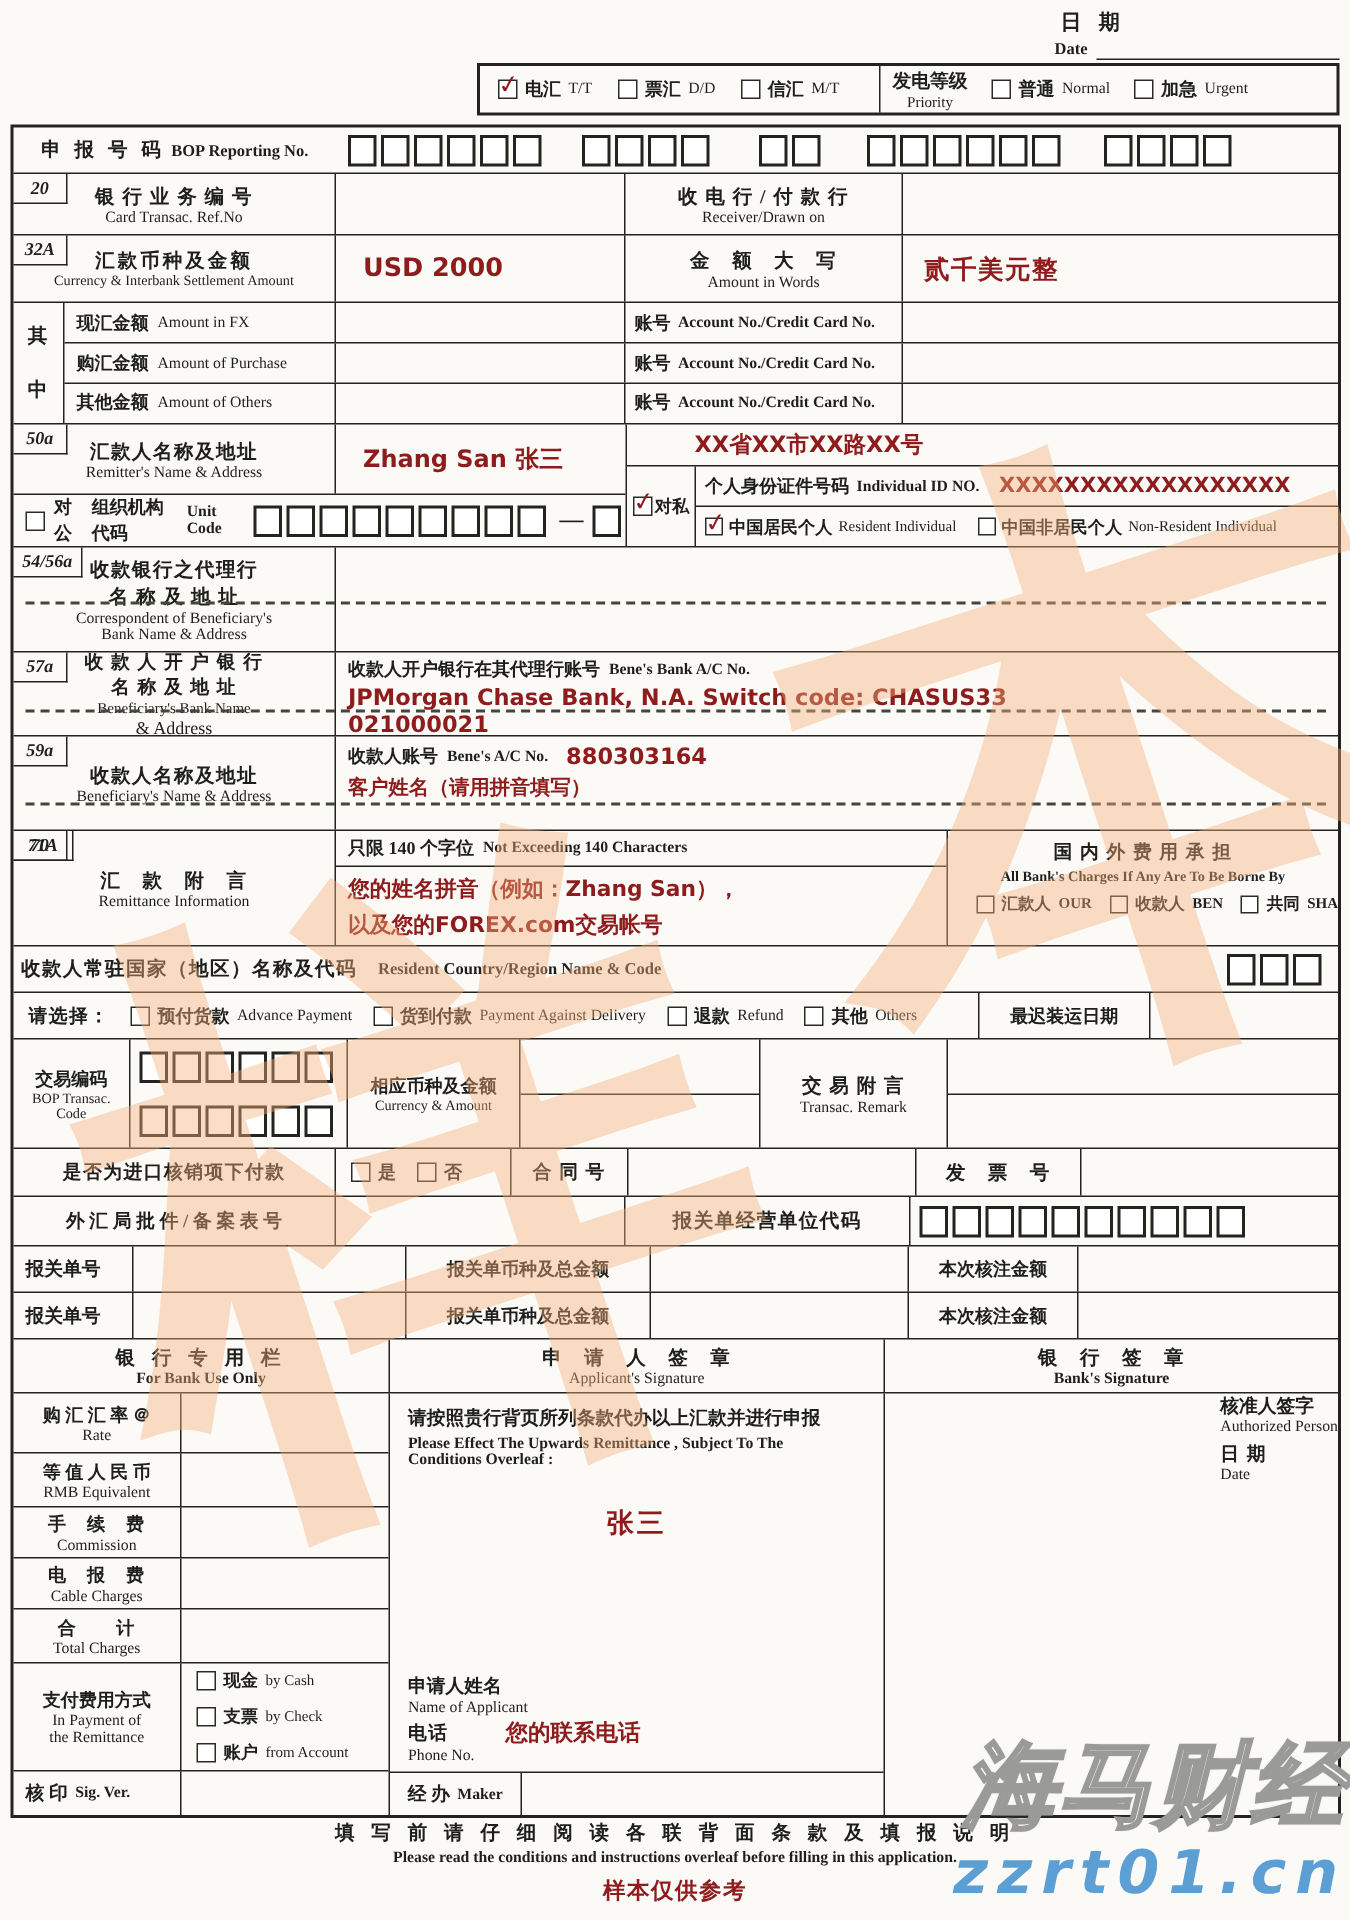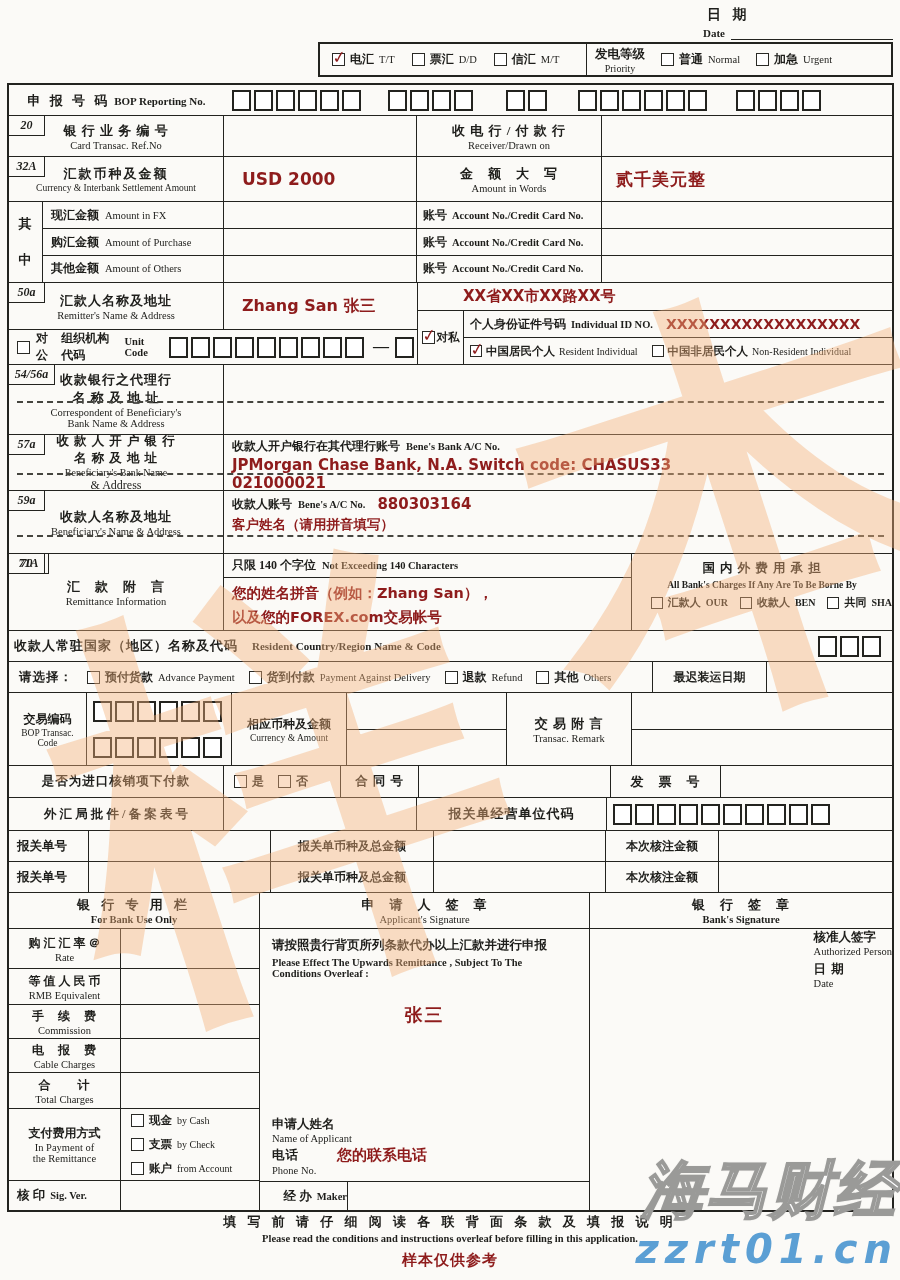--- a/index.html
+++ b/index.html
@@ -605,21 +605,21 @@
         <div style="padding:0 0 5px 12px">
           <div class="cn" style="font-size:12.5px;letter-spacing:0">申请人姓名</div>
           <div class="en">Name of Applicant</div>
           <div class="sub" style="margin-top:2px">
             <span class="cn" style="font-size:12.5px">电话</span>
             <span class="rv" style="font-size:15px;margin-left:38px">您的联系电话</span>
           </div>
           <div class="en">Phone No.</div>
         </div>
         <div class="sub" style="height:29px;border-top:1.5px solid #23231f">
-          <div class="c sub" style="width:88px;height:100%;justify-content:flex-end;gap:5px">
+          <div class="c sub" style="width:88px;height:100%;justify-content:center;gap:5px">
               <span class="icn" style="font-size:12.5px">经 办</span>
               <span class="ien" style="font-weight:bold">Maker</span>
             </div>
           <div class="fillcell" style="height:100%"></div>
         </div>
       </div>
 
       <div class="fillcell" style="display:flex;">
         <div style="flex:1"></div>
         <div style="padding:0 0 6px 45px">

